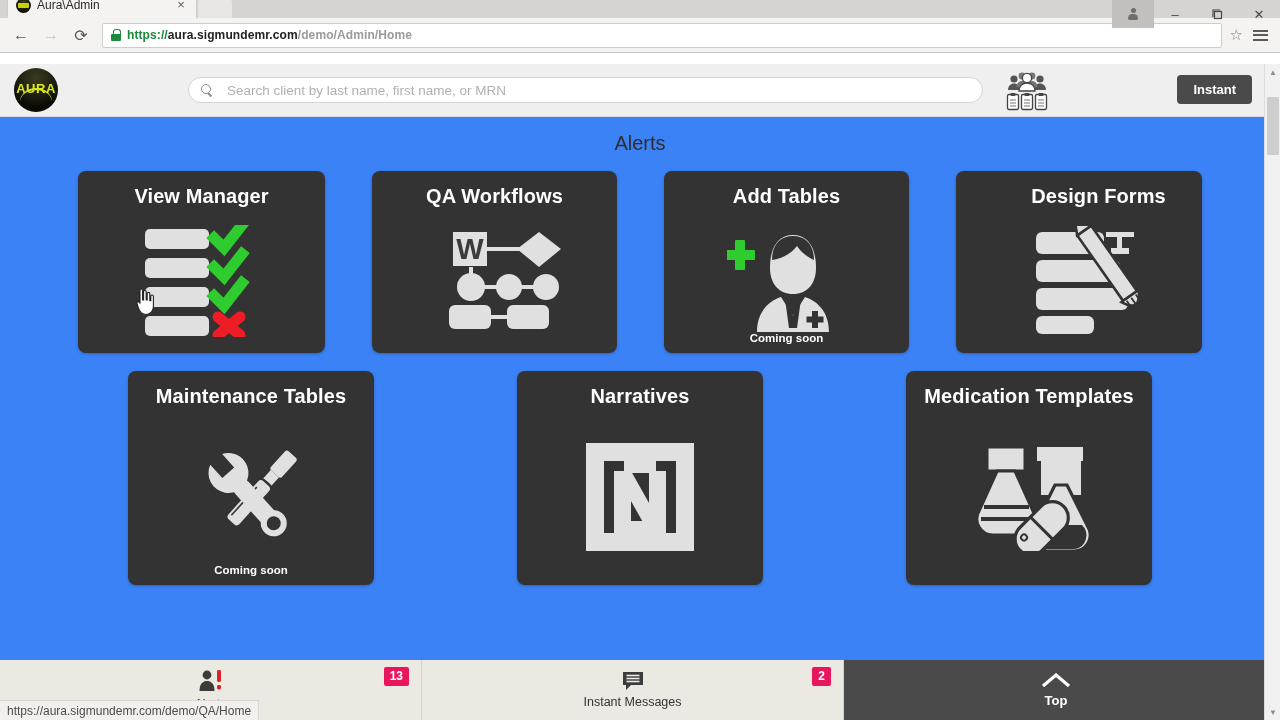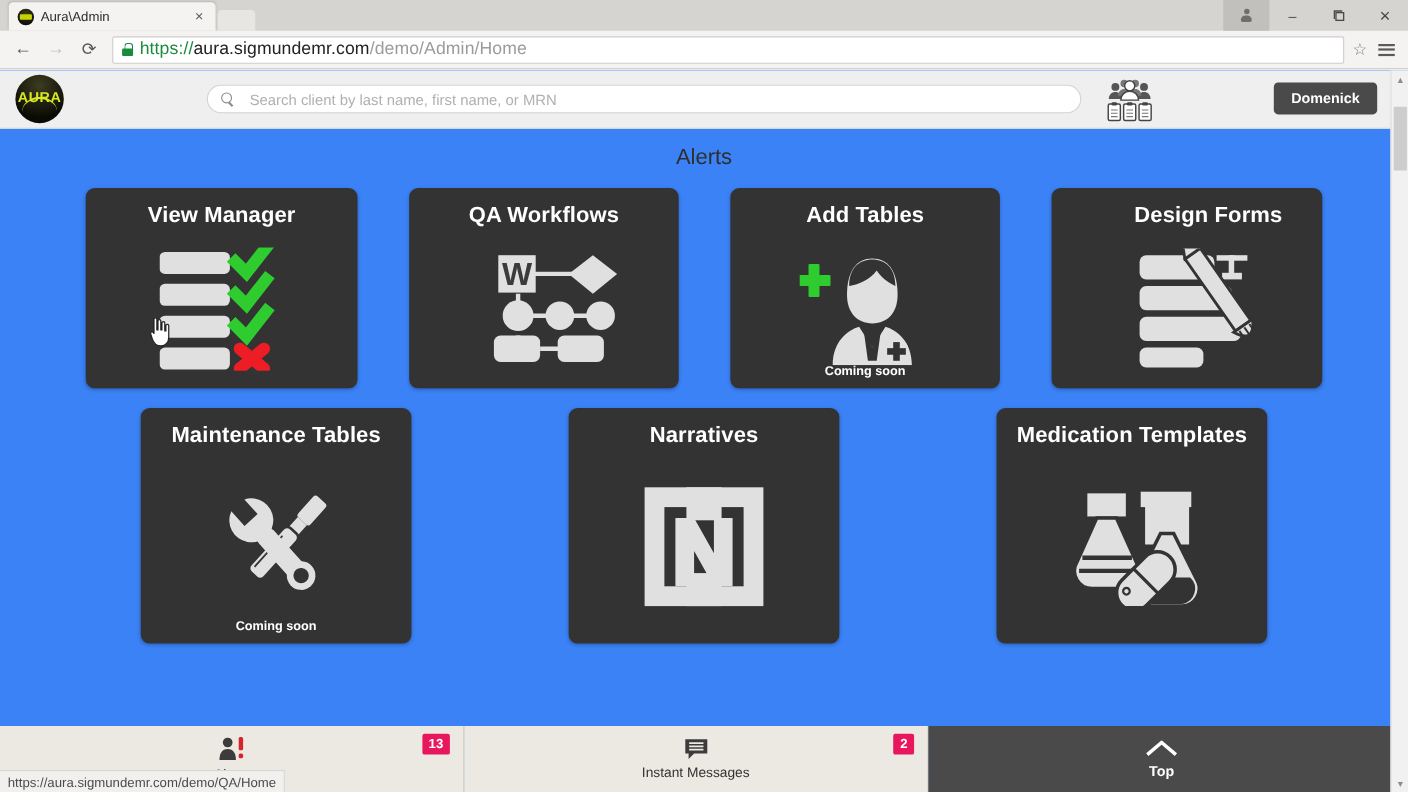--- a/index.html
+++ b/index.html
@@ -6,21 +6,21 @@
   html, body {
     width: 1280px; height: 720px;
     font-family: "Liberation Sans", sans-serif;
     overflow: hidden; background: #fff;
   }
 
   
   .browser { width: 1280px; height: 720px; position: relative; background: #fff; }
 
   .tabstrip {
-    height: 28px; background: #d6d4d1;
+    height: 18px; background: #d6d4d1;
     display: flex; align-items: flex-end; padding-left: 8px;
     position: relative;
   }
   .tab {
     height: 26px; width: 188px; background: #f4f3f1;
     border-top-left-radius: 4px; border-top-right-radius: 4px;
     display: flex; align-items: center; gap: 6px; padding: 0 8px;
     position: relative; box-shadow: 0 -1px 2px rgba(0,0,0,.12);
   }
   .tab-favicon {
@@ -84,21 +84,21 @@
   }
   .lock::before {
     content:""; position:absolute; left:2px; top:0; width:6px; height:6px;
     border:1.6px solid #1a8a3c; border-bottom:none;
     border-radius: 3px 3px 0 0;
   }
   .lock::after {
     content:""; position:absolute; left:0; top:5px; width:10px; height:7px;
     background:#1a8a3c; border-radius:1px;
   }
-  .url { font-size: 16px; letter-spacing: .1px; white-space: nowrap; }
+  .url { font-size: 12px; letter-spacing: .1px; white-space: nowrap; font-weight: bold; }
   .url .scheme { color: #1a8a3c; }
   .url .host { color: #222; }
   .url .path { color: #9b9b9b; }
   .star { color: #7d7d7d; font-size: 15px; padding-right: 2px; }
   .hamburger { display:flex; flex-direction:column; gap:2.5px; padding: 0 4px; }
   .hamburger i { display:block; width:15px; height:2px; background:#5a5a5a; }
 
   
   .page {
     position: absolute; left: 0; top: 64px; width: 1280px; height: 656px;
@@ -324,21 +324,21 @@
             <line x1="20" y1="30" x2="26" y2="30"></line>
               <line x1="20" y1="33" x2="26" y2="33"></line>
               <line x1="20" y1="36" x2="26" y2="36"></line>
             <line x1="34" y1="30" x2="40" y2="30"></line>
               <line x1="34" y1="33" x2="40" y2="33"></line>
               <line x1="34" y1="36" x2="40" y2="36"></line>
           </g>
         </svg>
       </div>
 
-      <button class="userbtn">Domenick</button>
+      <button class="userbtn">Instant</button>
     </div>
 
     <div class="pagetitle">Alerts</div>
 
     <div class="tiles">
 
       <div class="tilerow row1">
 
         <div class="tile w245b">
           <div class="tile-title">View Manager</div>

